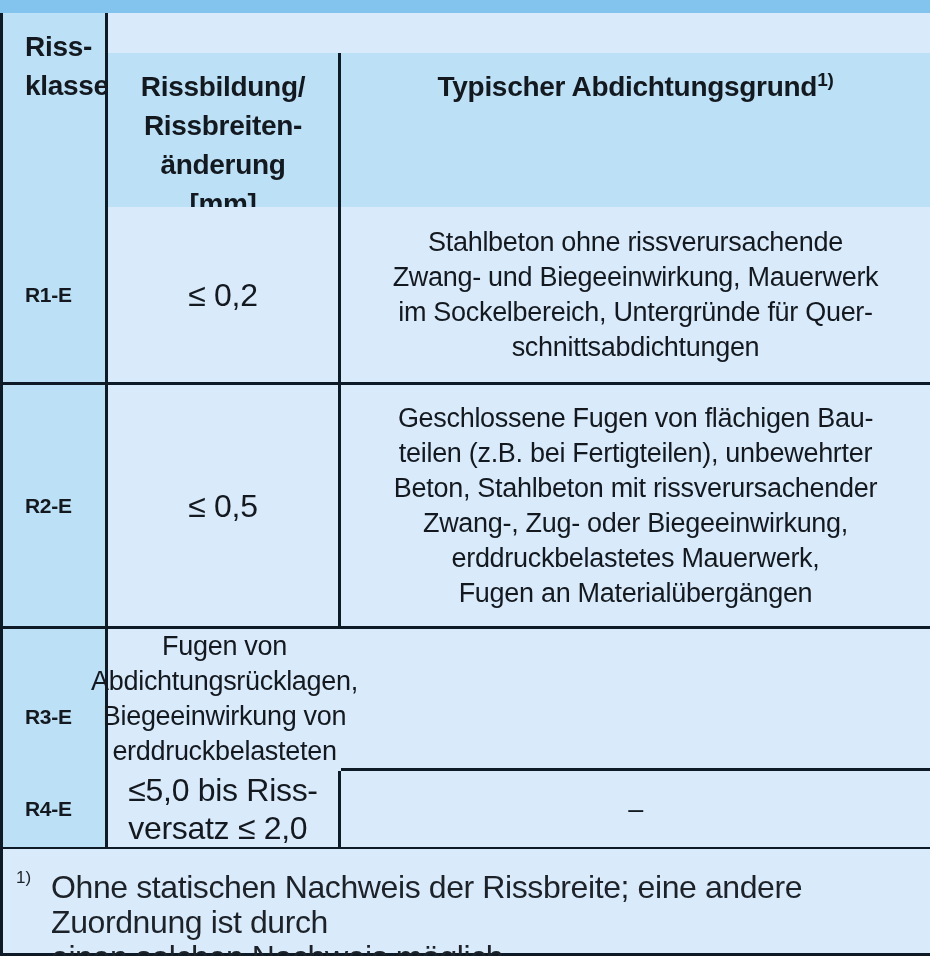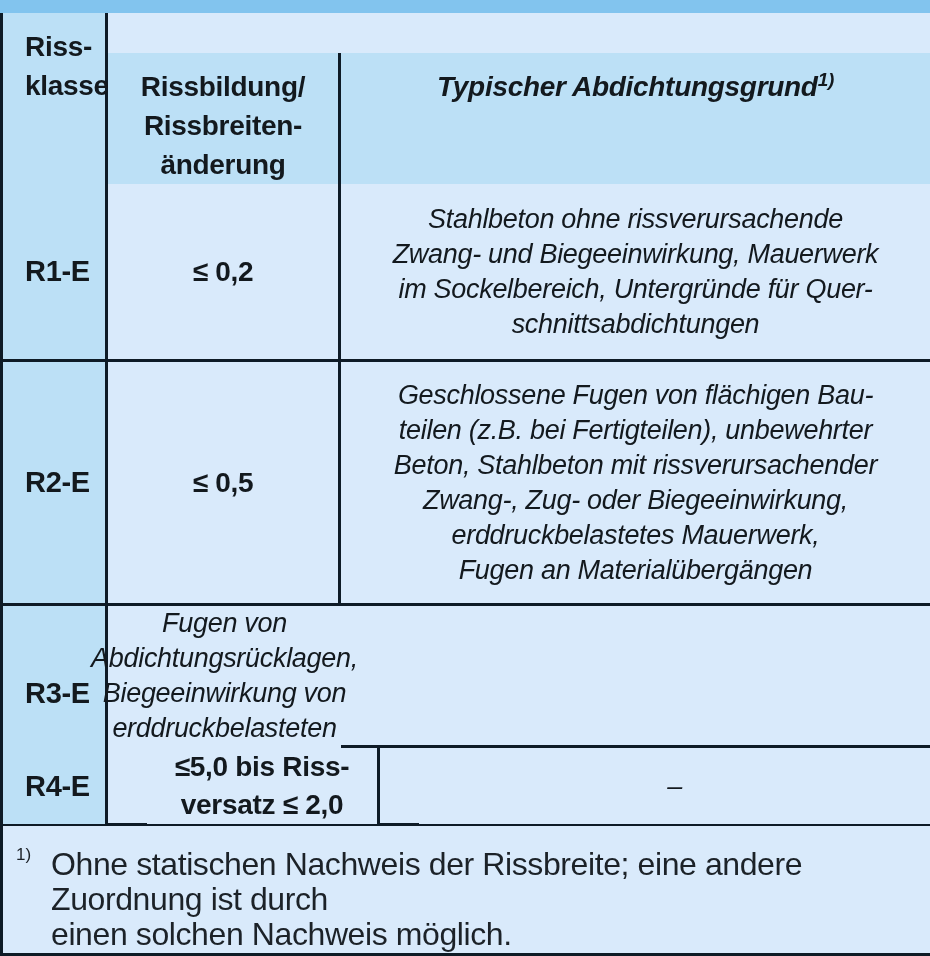--- a/index.html
+++ b/index.html
@@ -31,25 +31,25 @@
     border-left: 3px solid #0e1b26;
     border-bottom: 3px solid #0e1b26;
     background: #d9eafb;
   }
   .row {
     box-sizing: border-box;
     display: grid;
     grid-template-columns: 105px 233px 1fr;
     border-bottom: 3px solid #0e1b26;
   }
-  .row-header   { height: 171px; }
+  .row-header   { height: 194px; }
   .row-r1       { height: 178px; }
   .row-r2       { height: 244px; }
   .row-r3       { height: 142px; }
-  .row-r4       { height: 78px; gap: 39px; }
+  .row-r4       { height: 78px; }
   .row-footnote {
     height: 101px;
     display: block;
     border-bottom: none;
     background: #d9eafb;
     position: relative;
   }
   .cell {
     box-sizing: border-box;
     display: flex;
@@ -57,37 +57,35 @@
     justify-content: center;
     white-space: pre-line;
     letter-spacing: -0.3px;
   }
   .c1 {
     background: #bce0f6;
     border-right: 3px solid #0e1b26;
     justify-content: flex-start;
     padding-left: 22px;
     font-weight: bold;
-    font-size: 29px;
+    font-size: 21px;
   }
   .c2 {
     background: #d9eafb;
     border-right: 3px solid #0e1b26;
-    font-size: 28px;
+    font-size: 32px;
     line-height: 38px;
-    text-align: center;
-    font-weight: bold;
+    text-align: left;
   }
   .c3 {
     background: #d9eafb;
     font-size: 27px;
     line-height: 35px;
     text-align: center;
     padding: 0 6px;
-    font-style: italic;
   }
   .row-header .cell {
     background: #bce0f6;
     font-weight: bold;
     font-size: 28px;
     line-height: 39px;
     align-items: flex-start;
     padding-top: 14px;
   }
   .row-header .c1 {

